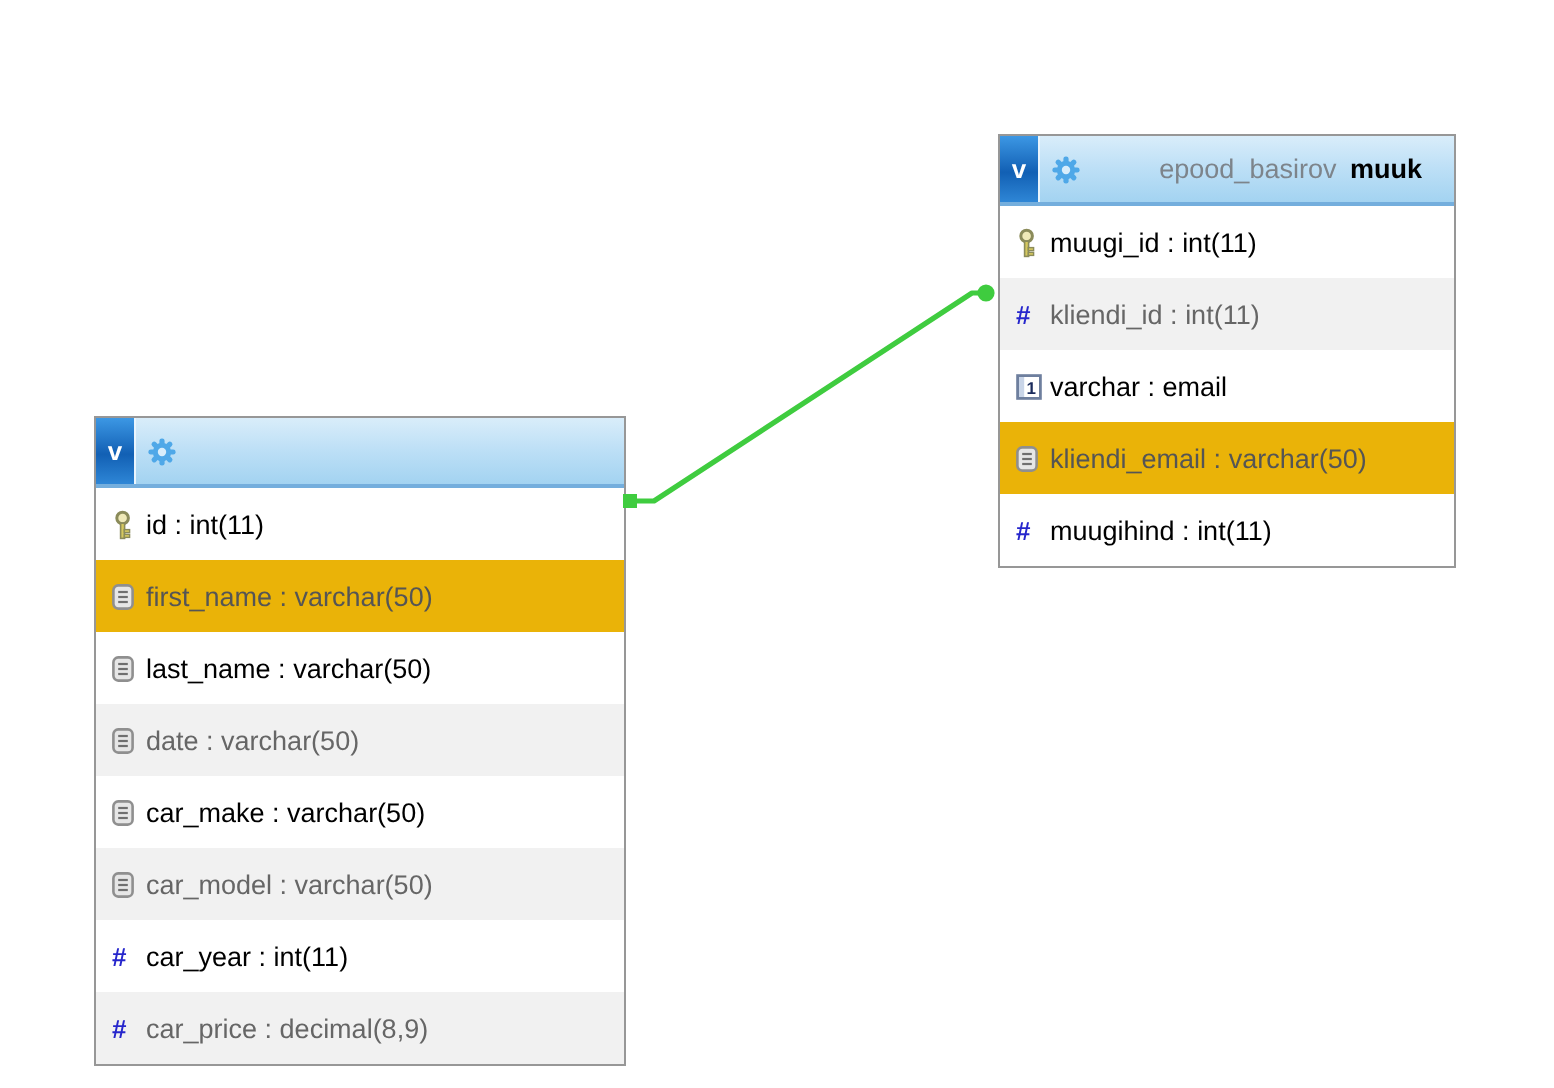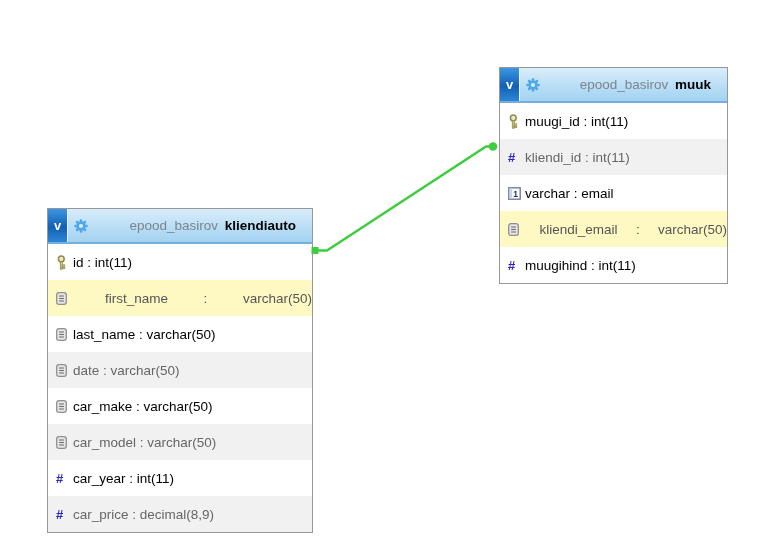--- a/index.html
+++ b/index.html
@@ -34,21 +34,21 @@
   .schema{color:#7D848B;}
   .tname{color:#000;font-weight:bold;margin-left:3px;}
 
   .db-row{
     height:36px;display:flex;align-items:center;
     padding-left:8px;font-size:13.5px;white-space:nowrap;
   }
   .row-icon{width:17px;display:flex;align-items:center;flex-shrink:0;}
   .row-odd{background:#FFFFFF;color:#000;}
   .row-even{background:#F1F1F1;color:#666;}
-  .row-display{background:#fef9c3;color:#555;justify-content:space-between;}
+  .row-display{background:#eab308;color:#555;}
   .col-sep{white-space:pre;}
   .hash{color:#2626CC;font-weight:bold;font-size:13px;line-height:1;}
 </style>
 </head>
 <body>
 
 <div id="canvas">
   <svg id="relations">
       <polyline points="315,250.5 327,250.5 486,146.5 492,146.5" fill="none" stroke="#3FCC3F" stroke-width="2.6" stroke-linejoin="round"></polyline>
       <rect x="311.5" y="247" width="7" height="7" fill="#3FCC3F"></rect>
@@ -64,24 +64,20 @@
           <g fill="#4FA8E8">
             <circle cx="8" cy="8" r="4.6"></circle>
             <rect x="6.7" y="1.2" width="2.6" height="13.6" rx="1.2"></rect>
             <rect x="1.2" y="6.7" width="13.6" height="2.6" rx="1.2"></rect>
             <rect x="6.7" y="1.2" width="2.6" height="13.6" rx="1.2" transform="rotate(45 8 8)"></rect>
             <rect x="6.7" y="1.2" width="2.6" height="13.6" rx="1.2" transform="rotate(-45 8 8)"></rect>
           </g>
           <circle cx="8" cy="8" r="2.1" fill="#D8EDFB"></circle>
         </svg>
       </span>
-      <div class="header-text">
-        <span class="schema">epood_basirov</span>
-        <span class="tname">kliendiauto</span>
-      </div>
     </div>
     <div>
         <div class="db-row row-odd">
     <span class="row-icon">
             <svg width="11" height="15" viewBox="0 0 11 15">
               <circle cx="5.3" cy="4" r="2.9" fill="#EFE9B8" stroke="#8B8B5A" stroke-width="1.5"></circle>
               <rect x="4.3" y="6.6" width="2" height="7.6" fill="#D6C95E" stroke="#8B8B5A" stroke-width="0.8"></rect>
               <rect x="6.1" y="9.8" width="2.7" height="1.5" fill="#D6C95E" stroke="#8B8B5A" stroke-width="0.7"></rect>
               <rect x="6.1" y="12.2" width="2.7" height="1.5" fill="#D6C95E" stroke="#8B8B5A" stroke-width="0.7"></rect>
             </svg>

